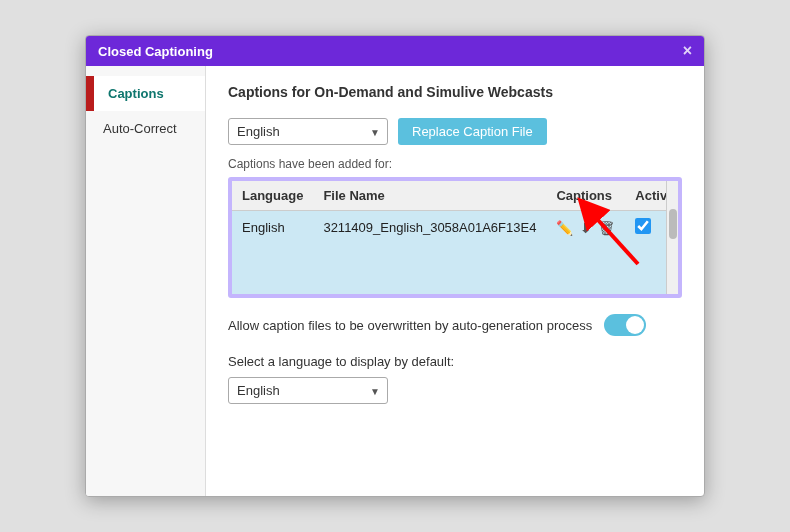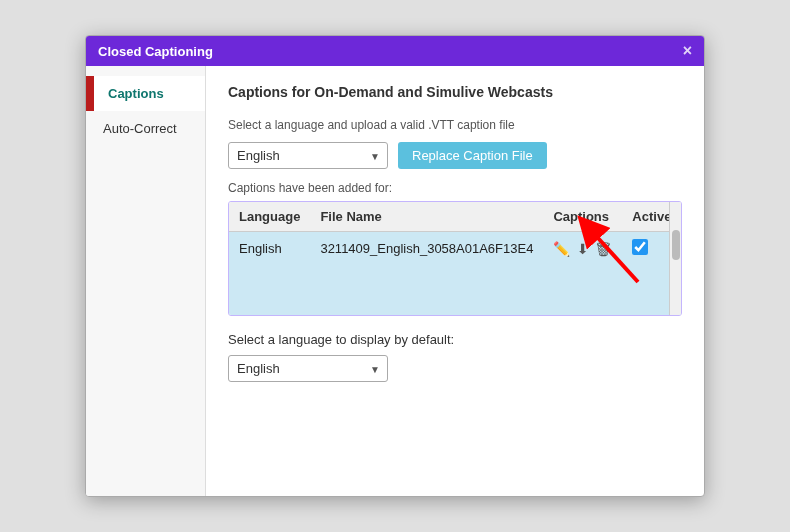--- a/index.html
+++ b/index.html
@@ -120,21 +120,21 @@
       padding: 6px 14px;
       font-size: 13px;
       cursor: pointer;
     }
     .caption-label {
       font-size: 12px;
       color: #555;
       margin-bottom: 6px;
     }
     .table-container {
-      border: 1px solid #c4b5fd;
+      border: 4px solid #c4b5fd;
       border-radius: 3px;
       overflow: hidden;
       margin-bottom: 16px;
       position: relative;
     }
     table {
       width: 100%;
       border-collapse: collapse;
       font-size: 13px;
     }
@@ -245,21 +245,20 @@
     <div class="sidebar">
       <div class="sidebar-item active">
         <span>Captions</span>
       </div>
       <div class="sidebar-item">
         <span>Auto-Correct</span>
       </div>
     </div>
     <div class="content">
       <h2>Captions for On-Demand and Simulive Webcasts</h2>
-      <p class="subtitle">Select a language and upload a valid .VTT caption file</p>
 
       <div class="top-controls">
         <div class="select-wrapper">
           <select>
             <option>English</option>
             <option>Spanish</option>
             <option>French</option>
             <option>German</option>
           </select>
         </div>
@@ -309,20 +308,27 @@
         <svg width="100" height="80" style="position:absolute;top:-120px;left:340px;">
           <defs>
             <marker id="arrowhead" markerWidth="8" markerHeight="8" refX="4" refY="4" orient="auto">
               <polygon points="0 0, 8 4, 0 8" fill="red"></polygon>
             </marker>
           </defs>
           <line x1="70" y1="70" x2="20" y2="15" stroke="red" stroke-width="4" marker-end="url(#arrowhead)"></line>
         </svg>
       </div>
 
+      <div class="toggle-row">
+        <span>Allow caption files to be overwritten by auto-generation process</span>
+        <label class="toggle-switch">
+          <input type="checkbox" checked="" style="">
+          <span class="toggle-slider"></span>
+        </label>
+      </div>
 
       <p class="default-lang-label">Select a language to display by default:</p>
       <div class="select-wrapper">
         <select>
           <option>English</option>
           <option>Spanish</option>
           <option>French</option>
           <option>German</option>
         </select>
       </div>

